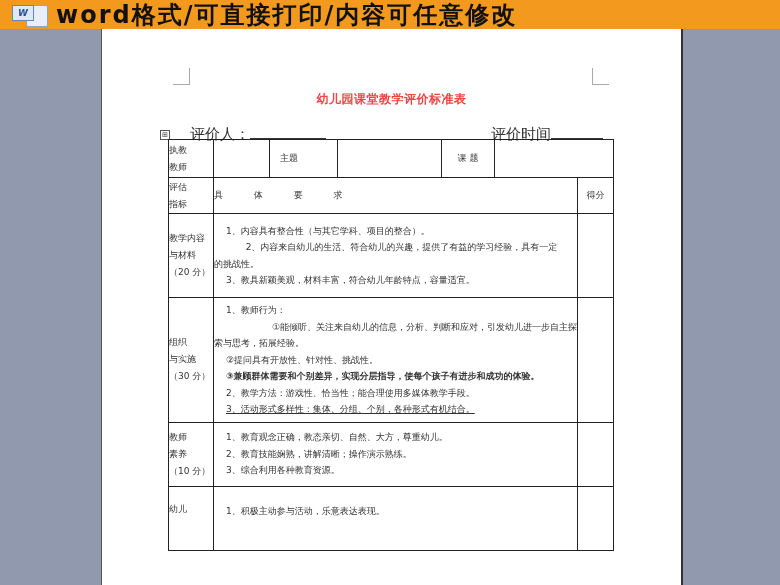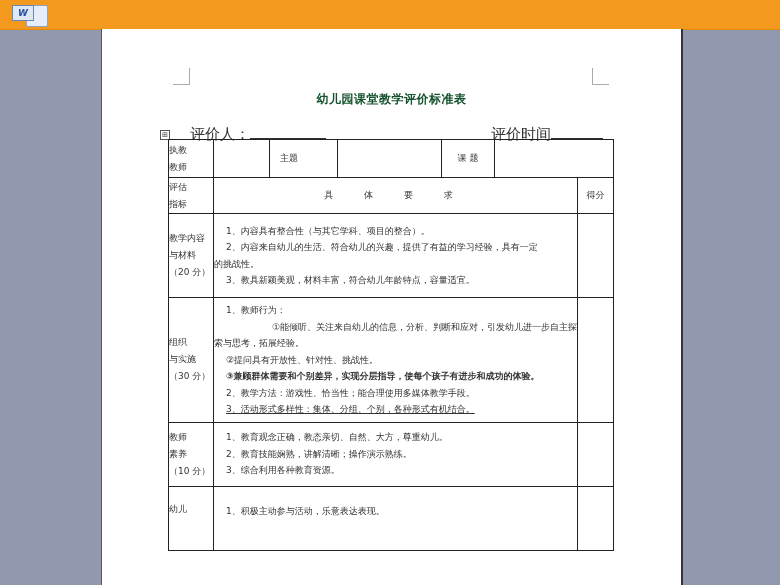--- a/index.html
+++ b/index.html
@@ -6,41 +6,42 @@
   body { width:780px; height:585px; overflow:hidden; background:#9099ad; position:relative; font-family:"DejaVu Sans", sans-serif; }
   .banner { position:absolute; left:0; top:0; width:780px; height:29px; background:#f39a1e; border-bottom:1px solid #e08a10; display:flex; align-items:center; }
   .word-icon { position:relative; width:40px; height:24px; margin-left:10px; margin-right:6px; }
   .word-icon .doc-back { position:absolute; left:16px; top:2px; width:20px; height:20px; background:#e8eef7; border:1px solid #8fa3c4; border-radius:2px; }
   .word-icon .doc-front { position:absolute; left:2px; top:2px; width:20px; height:14px; background:#dfe8f5; border:1px solid #6c86b3; color:#2a4d9b; font-size:9px; font-weight:bold; font-style:italic; text-align:center; line-height:14px; }
   .banner-text { font-size:24px; font-weight:bold; color:#111; letter-spacing:2px; white-space:nowrap; }
   .page { position:absolute; left:101px; top:29px; width:579px; height:556px; background:#fff; border-left:1px solid #555; border-right:2px solid #333; }
   .corner { position:absolute; width:16px; height:16px; border-color:#aaa; border-style:solid; }
   .corner.tl { left:71px; top:39px; border-width:0 1px 1px 0; }
   .corner.tr { left:490px; top:39px; border-width:0 0 1px 1px; }
-  .doc-title { position:absolute; left:0; width:579px; top:62px; text-align:center; font-size:12px; font-weight:bold; color:#14532d; letter-spacing:0.5px; }
+  .doc-title { position:absolute; left:0; width:579px; top:62px; text-align:center; font-size:12px; font-weight:bold; color:#ef4444; letter-spacing:0.5px; }
   .meta { position:absolute; top:96px; font-size:15px; color:#333; }
   .meta .line { display:inline-block; border-bottom:1px solid #333; height:10px; vertical-align:baseline; }
   .table-handle { position:absolute; left:58px; top:101px; width:8px; height:8px; border:1px solid #555; font-size:7px; line-height:8px; text-align:center; color:#333; background:#fff; }
   table { position:absolute; left:66px; top:110px; width:446px; border-collapse:collapse; font-size:9px; color:#333; }
   td { border:1.5px solid #222; padding:0; vertical-align:middle; }
   .cat { width:44px; line-height:17px; }
   .score { width:35px; text-align:center; }
   .req { padding:4px 0 4px 4px; line-height:16.5px; }
   .req div { white-space:nowrap; }
   .req .indent { padding-left:8px; }
-  .spaced { letter-spacing:14px; text-align:center; }
+  .spaced { letter-spacing:14px; }
 </style>
 </head>
 <body>
 
 <div class="banner">
   <div class="word-icon">
     <div class="doc-back"></div>
     <div class="doc-front">W</div>
   </div>
+  <div class="banner-text">word格式/可直接打印/内容可任意修改</div>
 </div>
 
 <div class="page">
   <div class="corner tl"></div>
   <div class="corner tr"></div>
   <div class="doc-title">幼儿园课堂教学评价标准表</div>
 
   <div class="meta" style="left:88px;">
     <span>评价人：</span><span class="line" style="width:76px;"></span>
   </div>
@@ -74,21 +75,21 @@
 
 
     <tr style="height:84px;">
       <td class="cat">
         <div>教学内容</div>
         <div>与材料</div>
         <div>（20 分）</div>
       </td>
       <td colspan="5" class="req" style="padding-left:0;">
         <div class="indent" style="padding-left:12px;">1、内容具有整合性（与其它学科、项目的整合）。</div>
-        <div class="indent" style="padding-left:12px;">2、内容来自幼儿的生活、符合幼儿的兴趣，提供了有益的学习经验，具有一定</div>
+        <div class="indent" style="padding-left:12px;text-align:center;">2、内容来自幼儿的生活、符合幼儿的兴趣，提供了有益的学习经验，具有一定</div>
         <div>的挑战性。</div>
         <div class="indent" style="padding-left:12px;">3、教具新颖美观，材料丰富，符合幼儿年龄特点，容量适宜。</div>
       </td>
       <td class="score"></td>
     </tr>
 
     <tr style="height:121px;">
       <td class="cat">
         <div>组织</div>
         <div>与实施</div>

